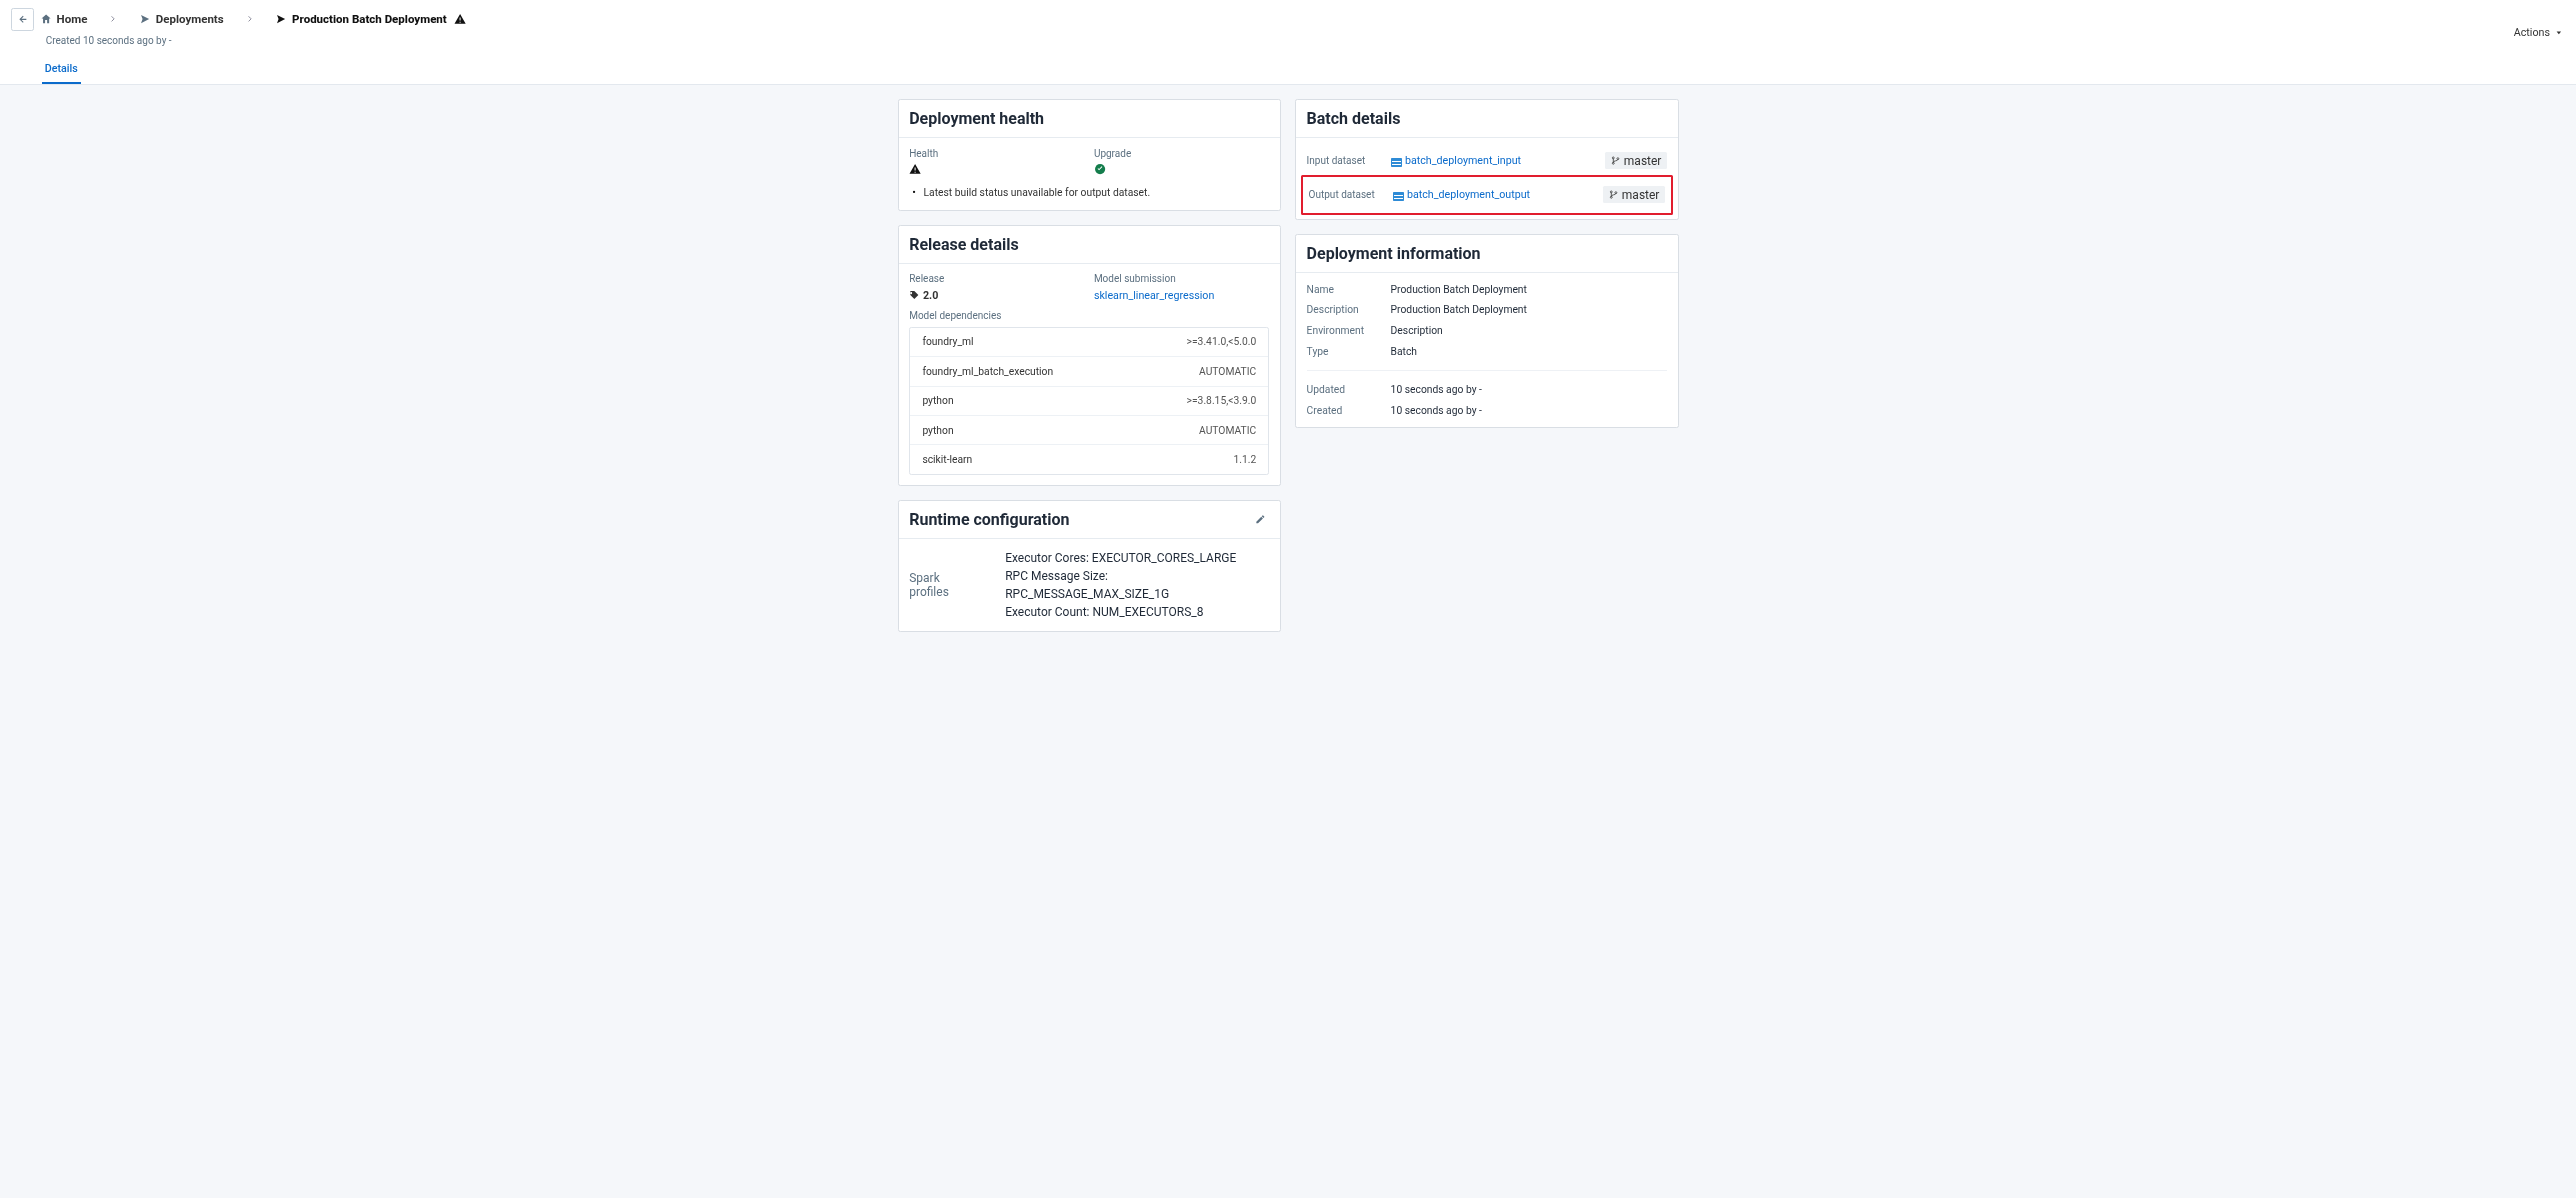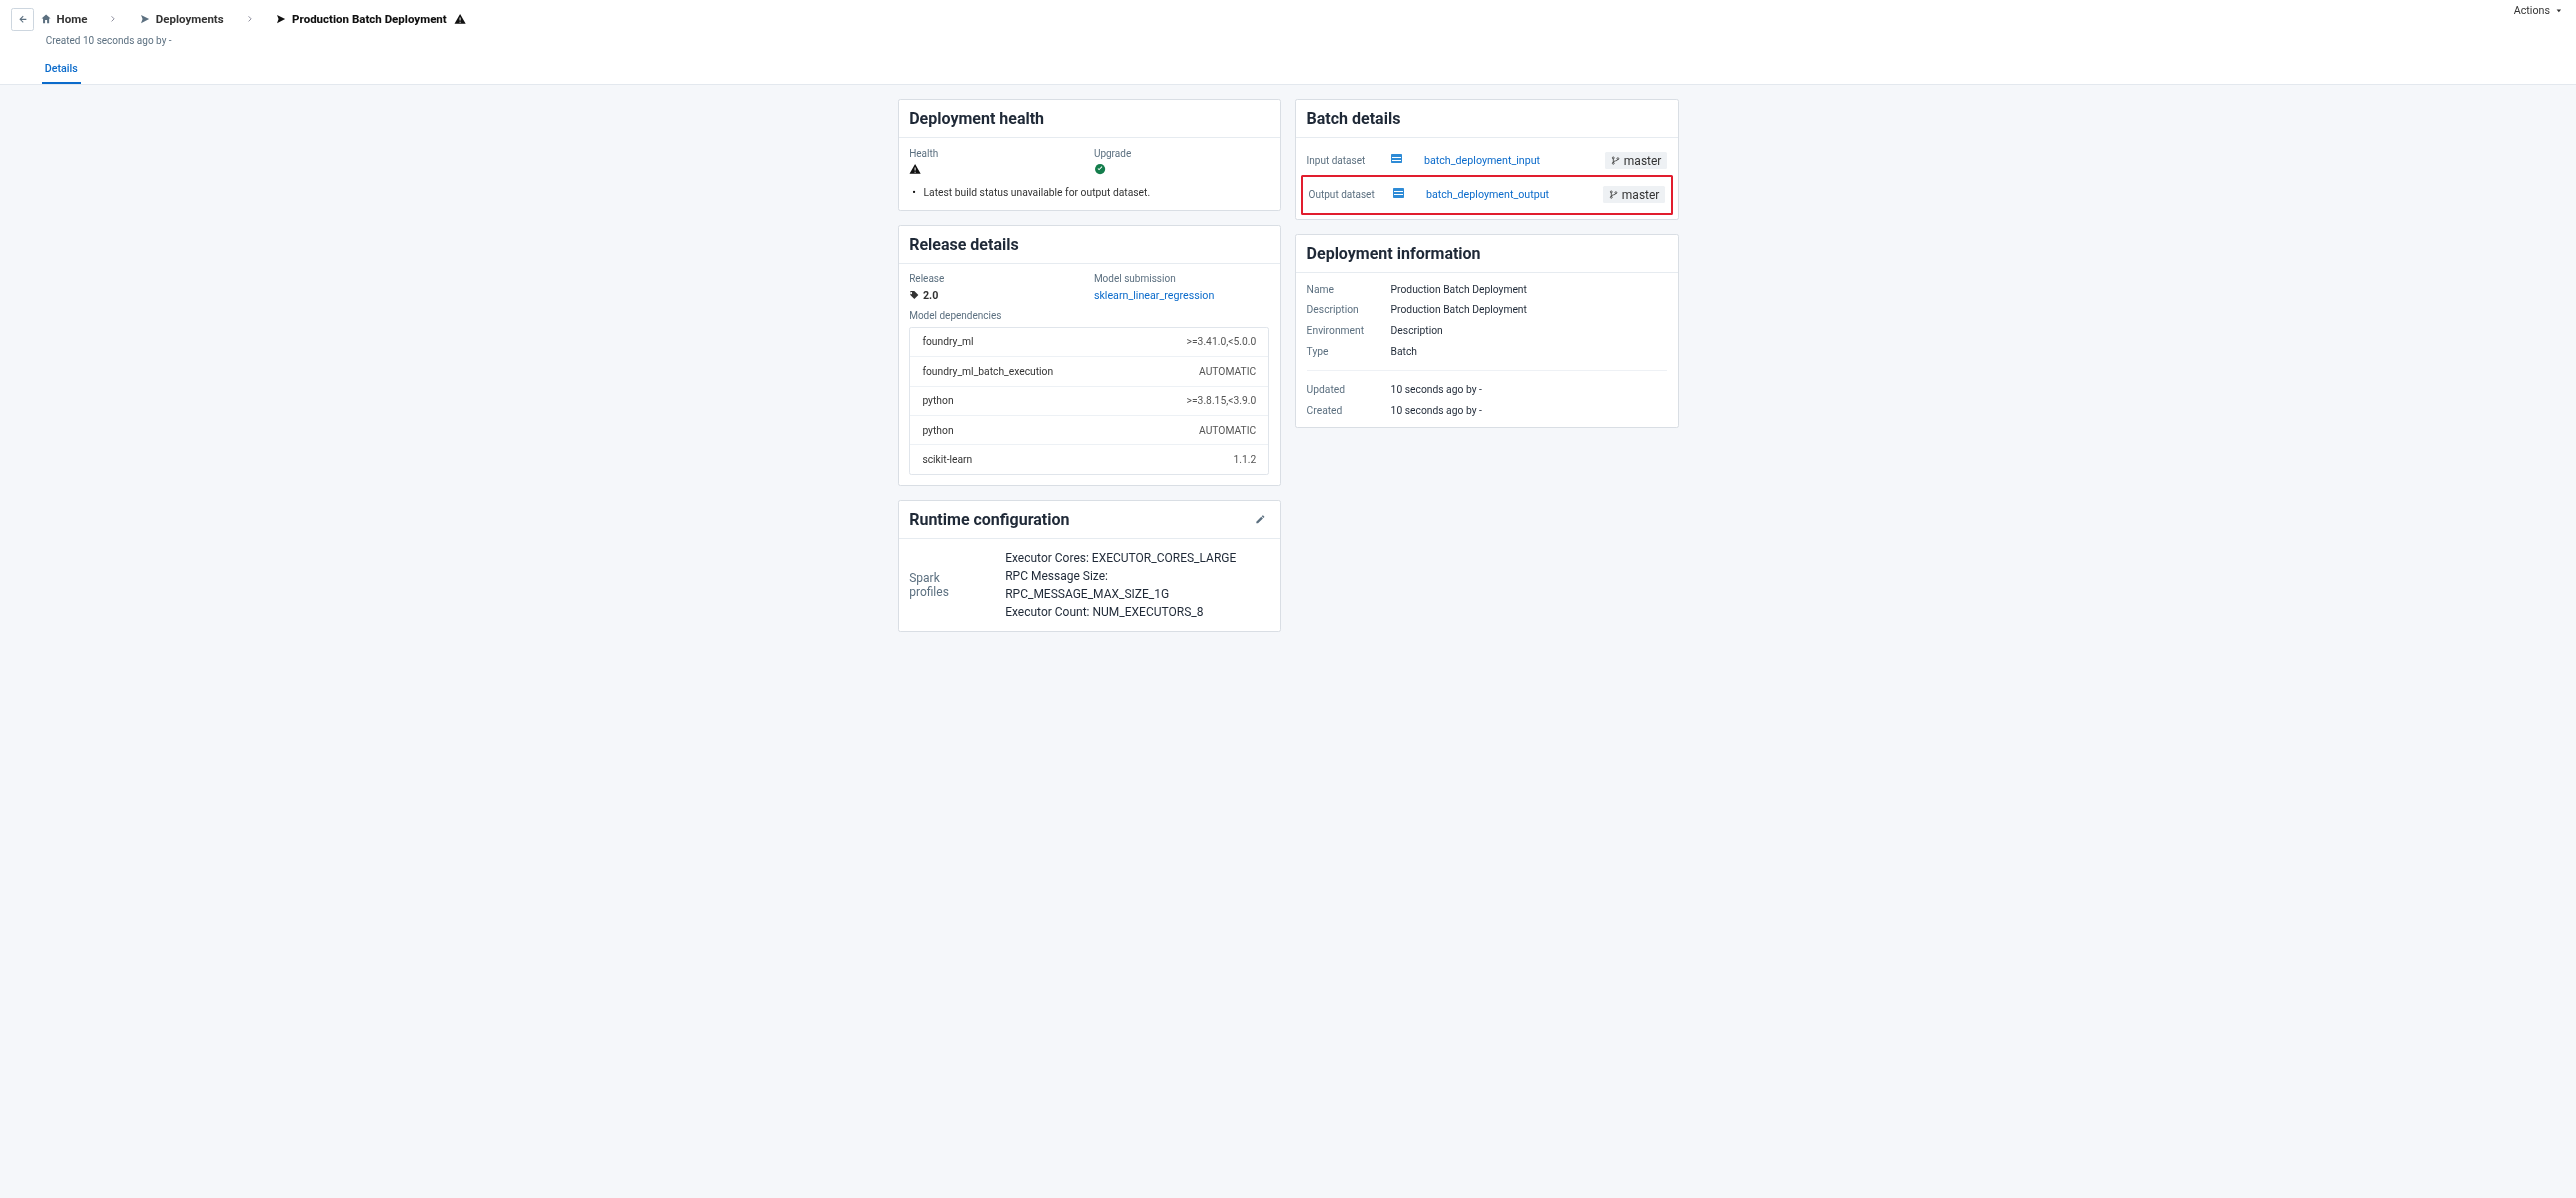--- a/index.html
+++ b/index.html
@@ -11,21 +11,21 @@
   .top-row { display: flex; align-items: center; gap: 6.1px; }
   .btn-icon { width: 23px; height: 23px; border: 0.8px solid #cdd6df; border-radius: 2.3px; background:#fff; display:inline-flex; align-items:center; justify-content:center; color:#5c7080; cursor:pointer; }
   .crumbs { display:flex; align-items:center; gap: 22px; font-size: 11.5px; }
   .crumb { display:inline-flex; align-items:center; gap:4.6px; color:#333; font-weight:700; cursor:pointer; }
   .crumb .ic { color:#5c7080; }
   .crumb-sep { color:#889; font-size: 10px; }
   .crumb-strong { font-weight:800; color:#111; }
   .sub-line { margin-left: 35px; margin-top: 4.6px; color:#5c7080; font-size: 10px; }
   .tabs { margin-left: 31px; margin-top: 10.7px; }
   .tab { display:inline-block; padding: 4.6px 3.1px 7.7px 3.1px; color:#0b6bcb; font-weight:500; font-size:10.7px; border-bottom: 2.3px solid #0b6bcb; cursor:pointer; }
-  .actions-btn { position:absolute; right: 13.8px; top: 4px; display:flex; align-items:center; gap:4.6px; color:#333; cursor:pointer; font-size:10.7px; }
+  .actions-btn { position:absolute; right: 13.8px; top: 26px; display:flex; align-items:center; gap:4.6px; color:#333; cursor:pointer; font-size:10.7px; }
 
   
   .page-body { background:#f5f7fa; padding: 13.8px 0 23px 0; min-height: calc(100vh - 73px); }
   .cols { display:flex; gap: 13.8px; max-width: 781px; margin: 0 auto; align-items:flex-start; }
   .col { display:flex; flex-direction:column; gap: 13.8px; flex:1; min-width:0; }
 
   .card { background:#fff; border:0.8px solid #d9dee4; border-radius: 2.3px; }
   .card-header { padding: 9.2px 10.7px; font-weight:700; font-size:16px; border-bottom:0.8px solid #e6ebf0; display:flex; align-items:center; justify-content:space-between; }
   .card-body { padding: 9.2px 10.7px 10.7px 10.7px; }
   .label { color:#5c7080; font-size:10px; }
@@ -40,21 +40,21 @@
   .deps-box { border:0.8px solid #e0e5eb; border-radius:2.3px; margin-top:6.1px; }
   .dep-row { display:flex; justify-content:space-between; padding: 7.7px 12.2px; font-size:10.3px; border-bottom:0.8px solid #edf1f5; color:#333;}
   .dep-row:last-child { border-bottom:none; }
   .dep-row .v { color:#555; }
 
   .runtime-row { display:flex; gap: 23px; font-size:12px;align-items:center; }
   .runtime-row .lbl { color:#5c7080; min-width: 73px; }
   .runtime-row .vals div { line-height:1.5; }
 
   .batch-row { display:grid; grid-template-columns: 77px 1fr auto; align-items:center; gap:7.7px; padding: 4.6px 0; }
-  .ds-chip { display:inline-flex; align-items:flex-start; gap:22px; }
+  .ds-chip { display:inline-flex; align-items:flex-end; gap:3px; }
   .ds-icon { width:10.7px; height:9.2px; display:inline-block; background: repeating-linear-gradient(#2e8bd6 0 1.5px, #fff 1.5px 3.1px); border:0.8px solid #2e8bd6; border-radius:0.8px; }
   .branch-badge { display:inline-flex; align-items:center; gap:3.8px; background:#eef1f4; border-radius:1.5px; padding:1.5px 5.4px; font-size:12px; color:#333; }
   .out-highlight { border:2.3px solid #e11d2e; border-radius:1.5px; padding:4.6px 6.1px; margin: 1.5px -6.1px -3.1px -6.1px; }
 
   .info-grid { display:grid; grid-template-columns: 84px 1fr; row-gap: 7.7px; font-size:10.3px; }
   .info-grid .k { color:#5c7080; }
   .info-sep { grid-column: 1 / span 2; height:0.8px; background:#eef1f5; margin: 4.6px 0; }
 
   .edit-btn { width:18.4px; height:18.4px; display:inline-flex; align-items:center; justify-content:center; color:#5c7080; cursor:pointer; border-radius:2.3px; }
 

